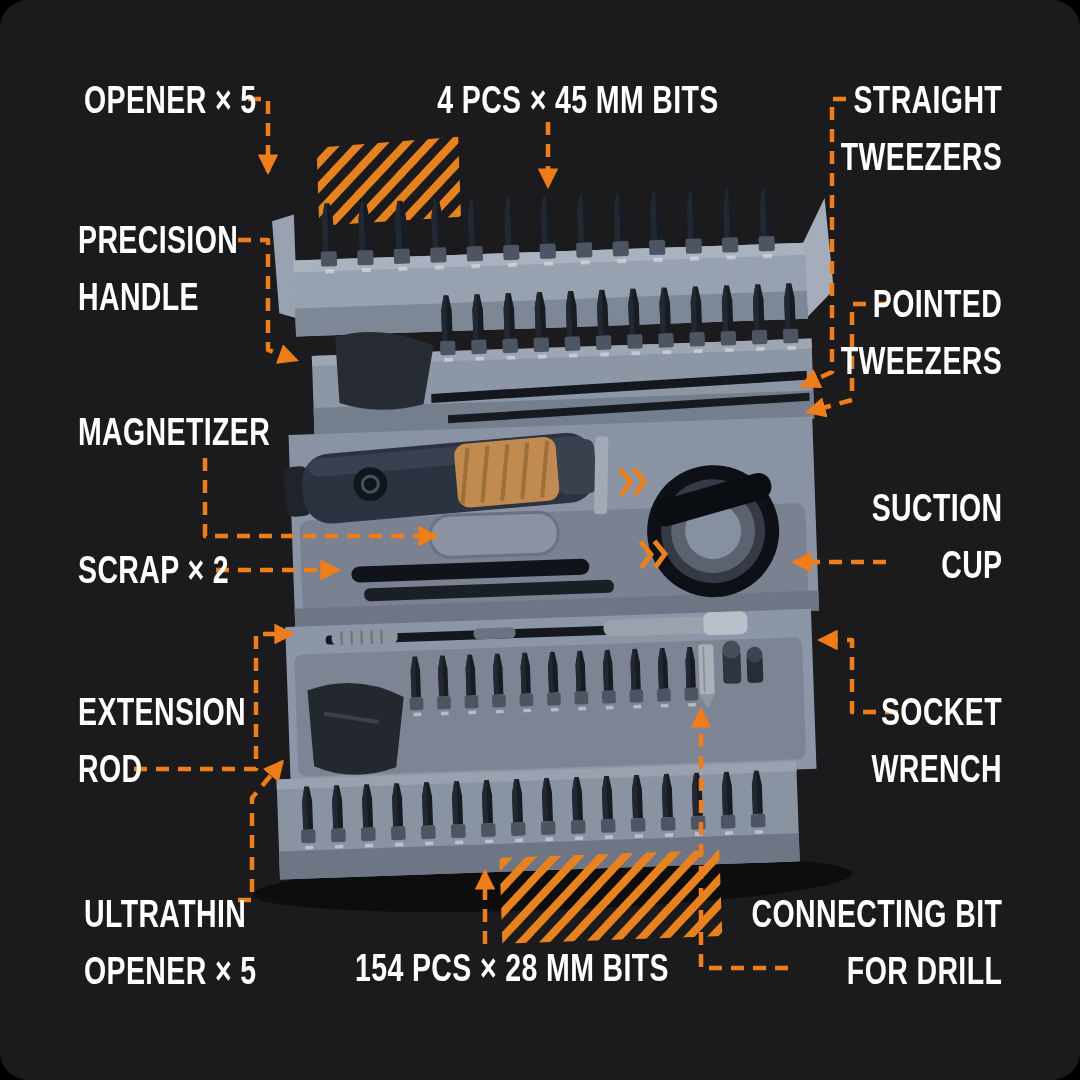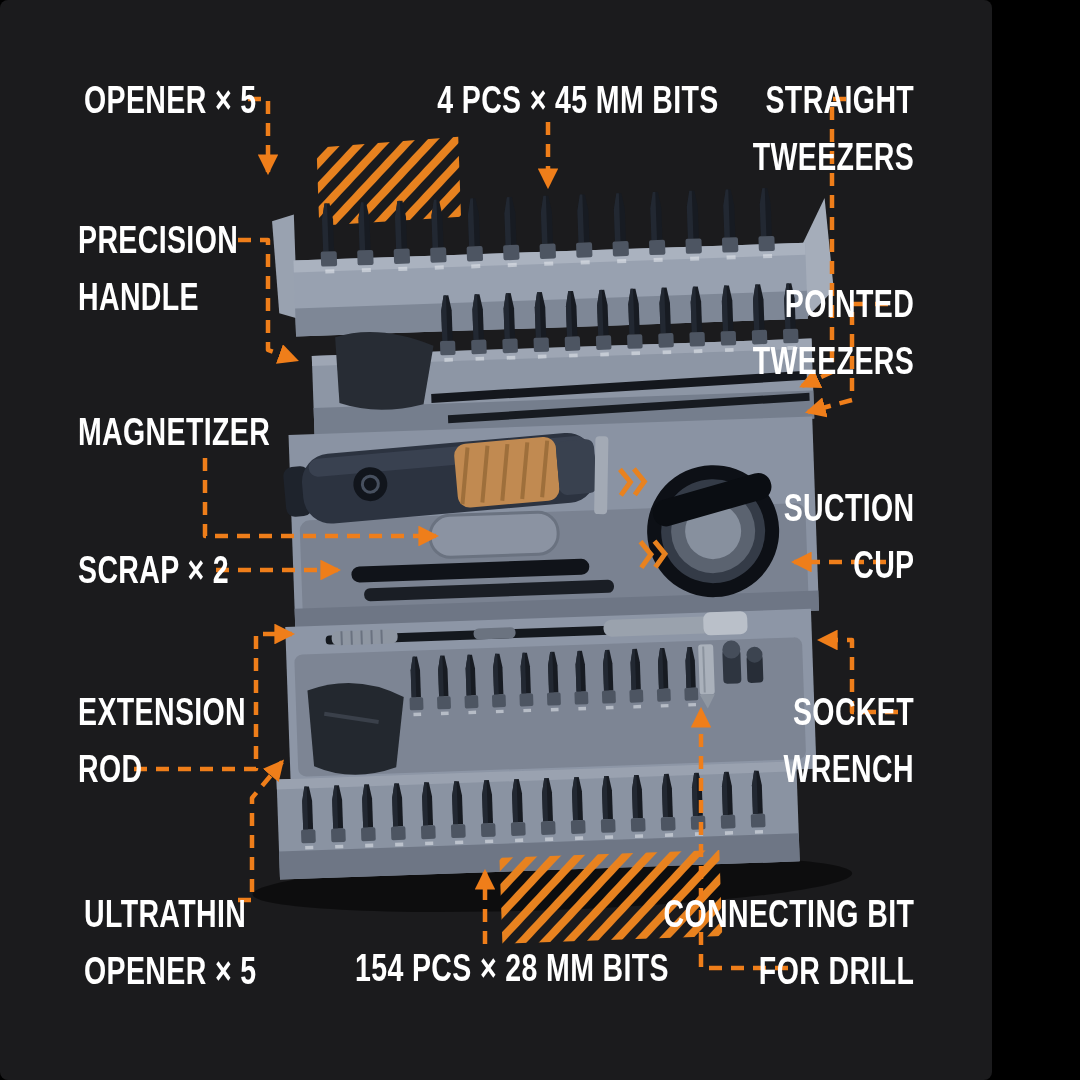--- a/index.html
+++ b/index.html
@@ -1,18 +1,18 @@
 <!DOCTYPE html>
 <html style="--bg: #1b1b1d; --accent: #ef7e1a; --label: #ffffff;"><head>
 <meta charset="utf-8">
 <style>
   html,body{margin:0;padding:0;background:#000;}
   .canvas{
-    position:relative;width:992px;height:1080px;overflow:hidden;
-    background:var(--bg,#1b1b1d);border-radius:8px;
+    position:relative;width:1080px;height:1080px;overflow:hidden;
+    background:var(--bg,#1b1b1d);border-radius:28px;
     font-family:"Liberation Sans",sans-serif;
   }
   .art{position:absolute;left:0;top:0;width:1080px;height:1080px;}
   .label{
     position:absolute;color:var(--label,#ffffff);
     font-weight:700;font-size:38px;line-height:57px;letter-spacing:.5px;
     white-space:nowrap;transform:scaleX(.75);
   }
   .label.left{transform-origin:left top;text-align:left;}
   .label.right{transform-origin:right top;text-align:right;}

